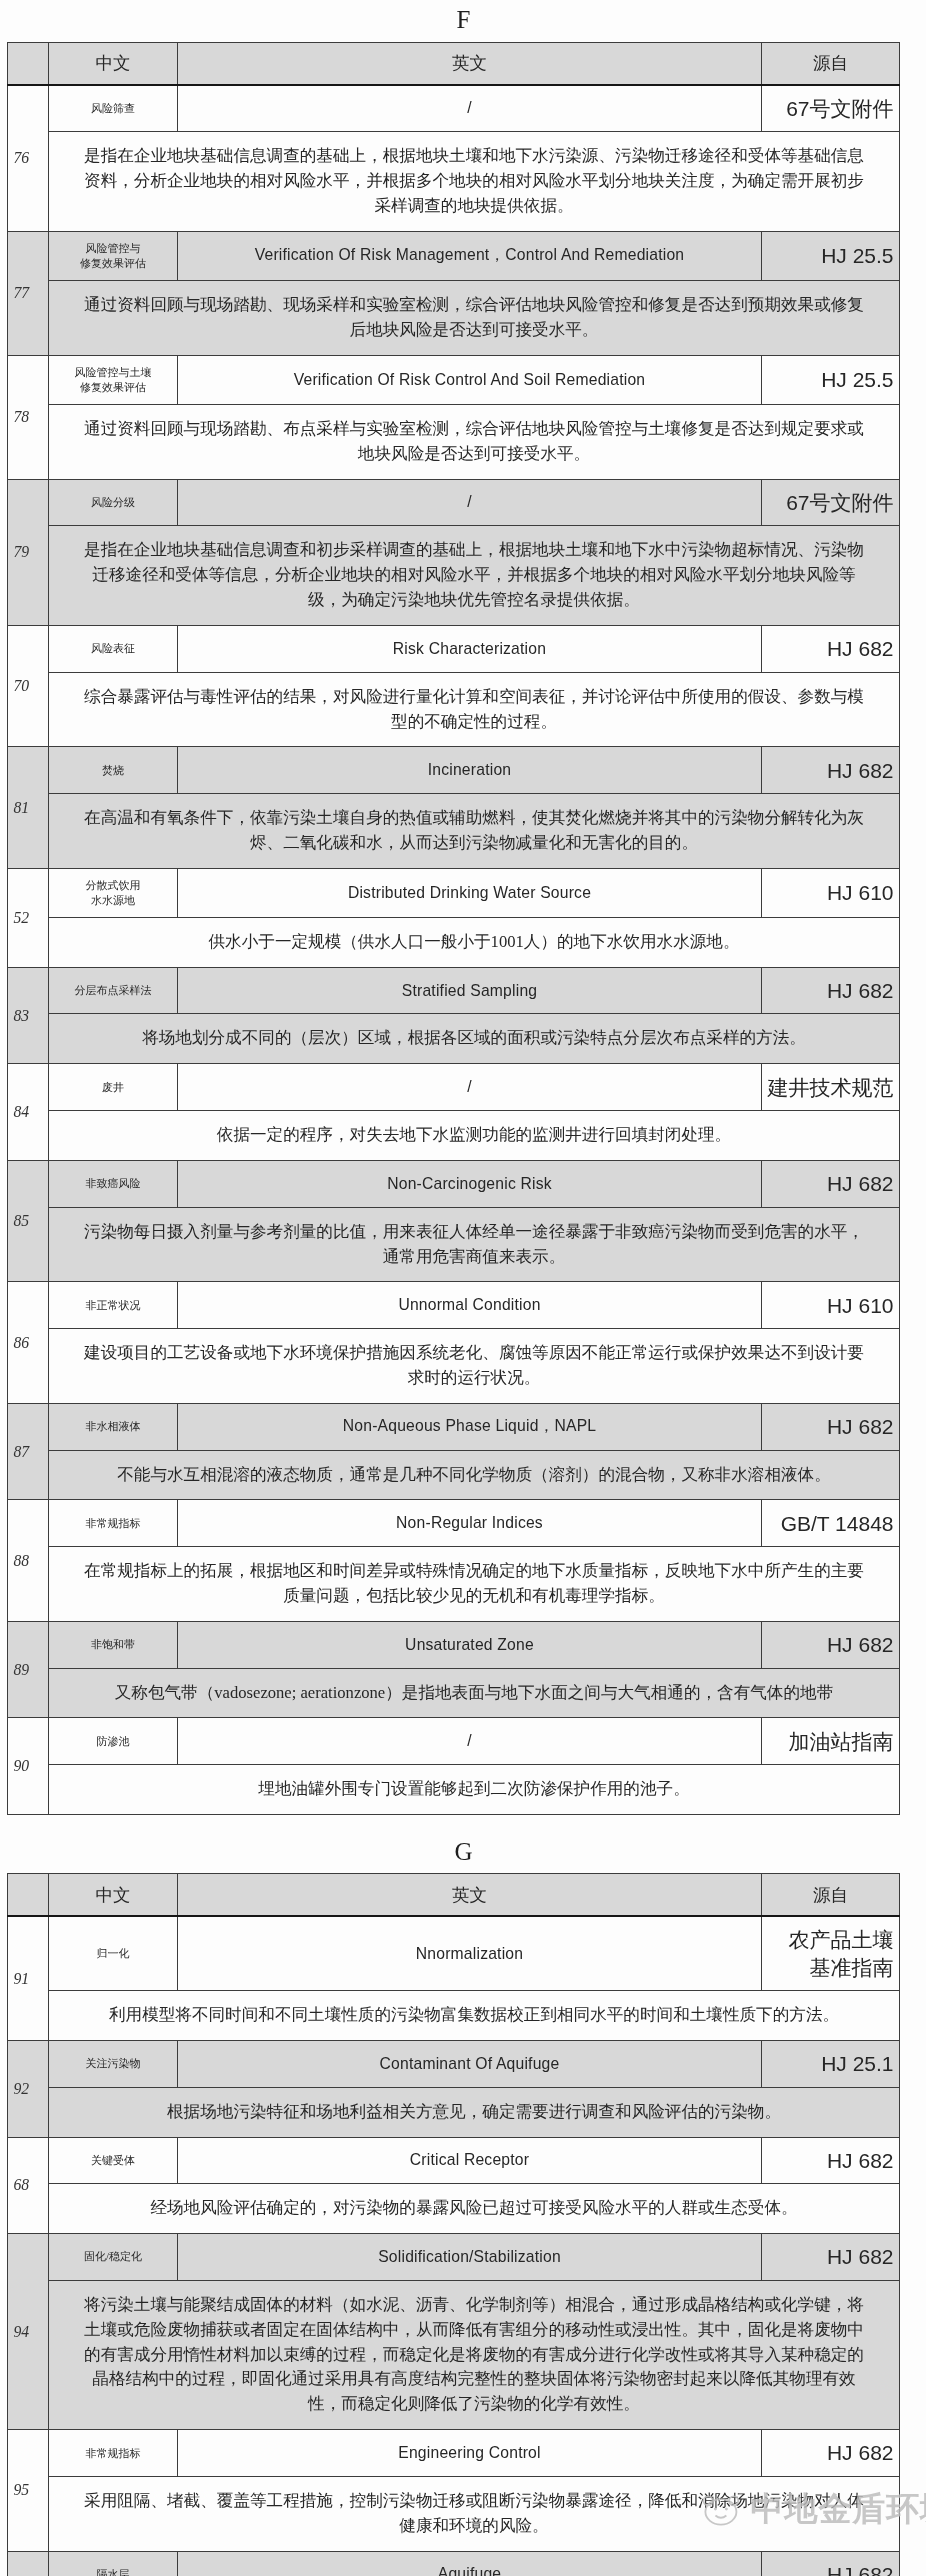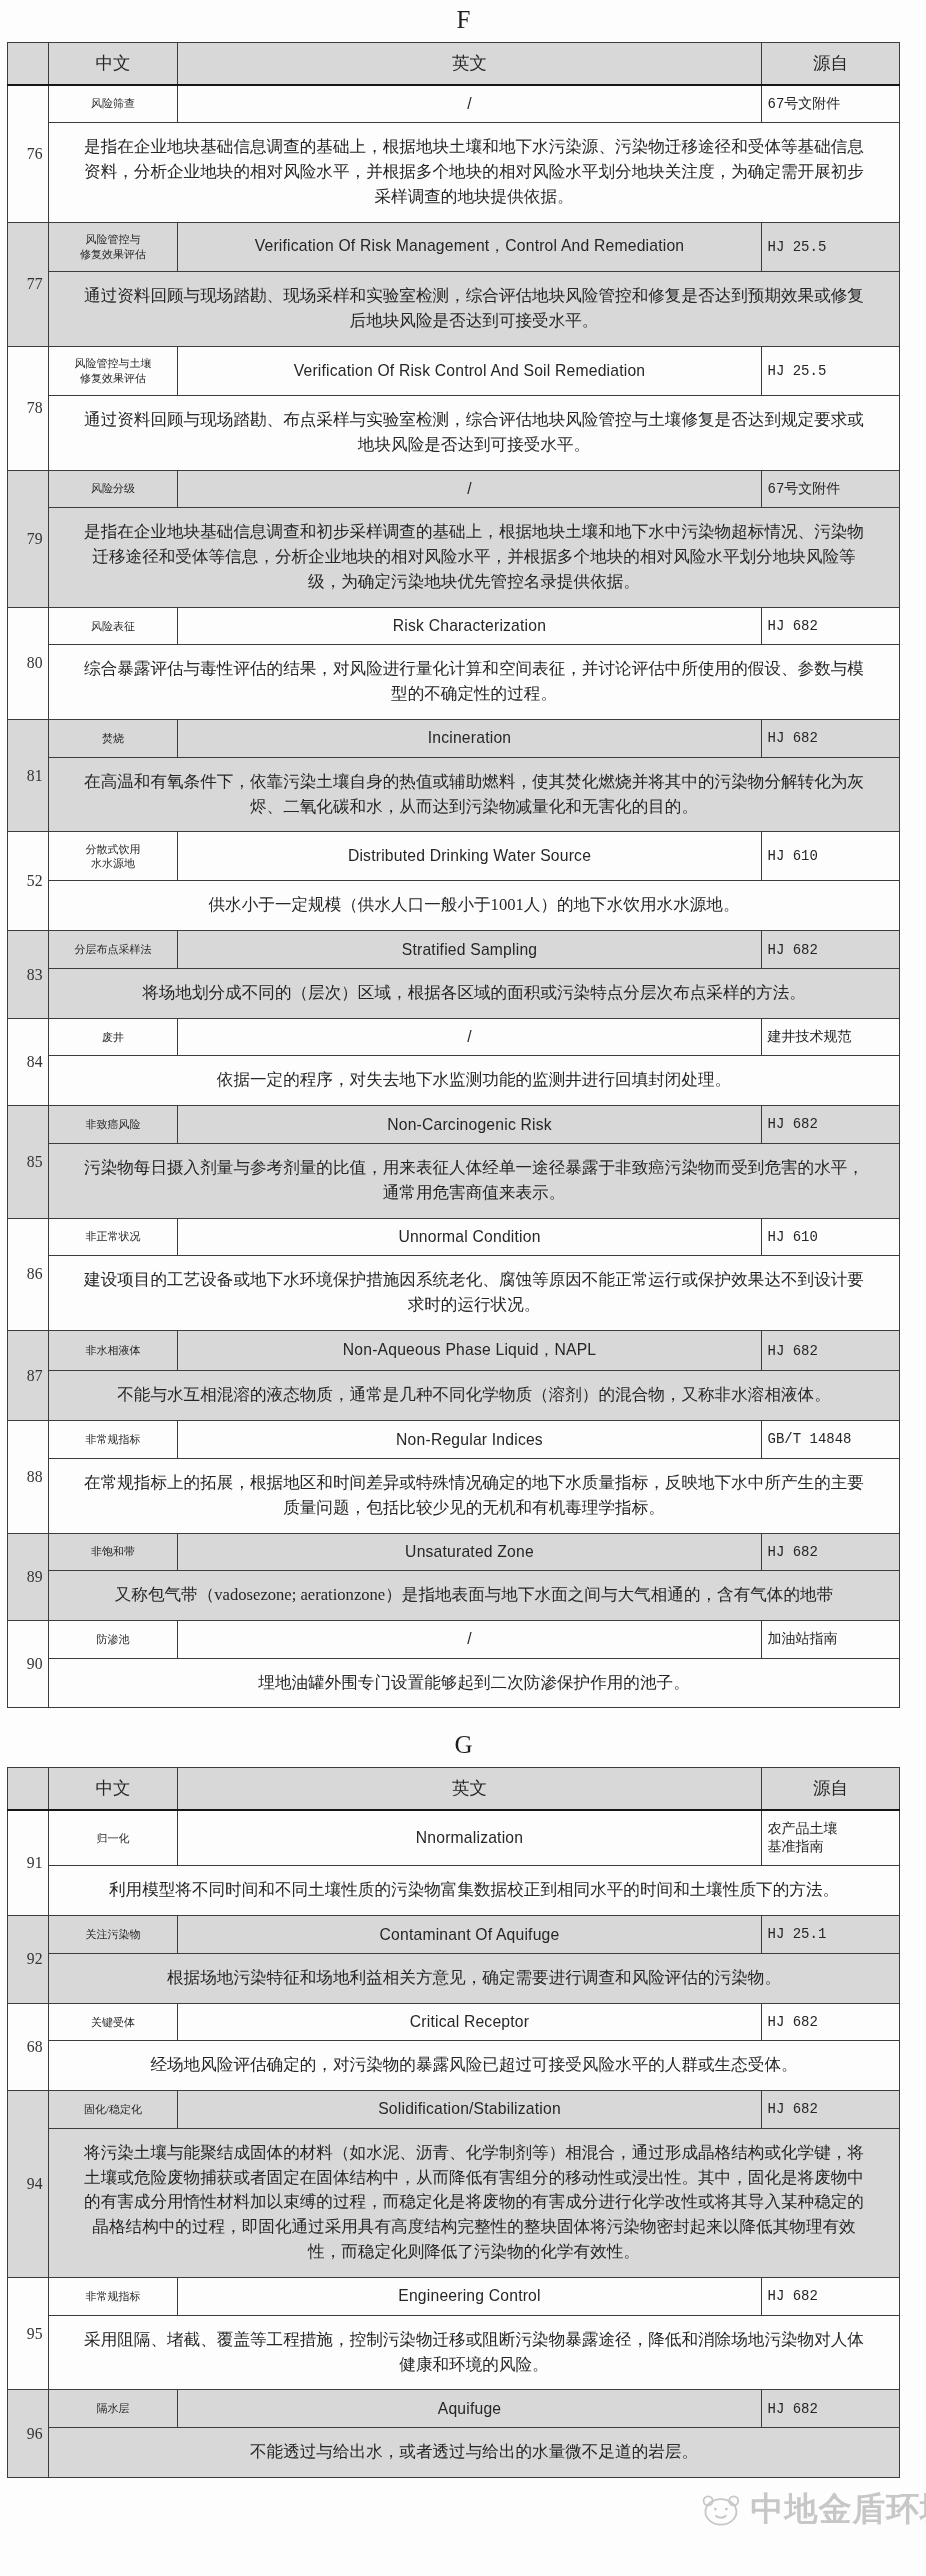--- a/index.html
+++ b/index.html
@@ -39,41 +39,42 @@
     border:0.9px solid #3c3c3c;
     border-bottom:2.3px solid #161616;
     text-align:center;
     font-family:"Liberation Serif","DejaVu Serif",serif;
   }
   td { border:0.9px solid #3c3c3c; vertical-align:middle; }
   tr.term-row > td { border-top:1.8px solid #161616; padding:9.2px 5.5px; }
   tr.def-row > td { border-top:0.9px solid #4a4a4a;text-align:center; }
   tr.shade > td { background:#d8d8d8; }
   td.no-cell {
-    text-align:right;
+    text-align:left;
     font-size:15.7px;
     color:#333333;
+    font-style:italic;
   }
   td.cn-cell {
     text-align:center;
     font-size:11px;
     white-space:pre-line;
     line-height:1.35;
   }
   td.en-cell {
     text-align:center;
     font-family:"Liberation Sans","DejaVu Sans",sans-serif;
     font-size:15.7px;
     font-weight:500;
     letter-spacing:0.2px;
   }
   td.src-cell {
-    text-align:left;
-    font-family:Liberation Mono, monospace;
-    font-size:14px;
+    text-align:right;
+    font-family:Liberation Sans, sans-serif;
+    font-size:21px;
     white-space:pre-line;
     line-height:1.3;
   }
   td.def-cell {
     text-align:center;
     font-size:16.6px;
     line-height:1.5;
     padding:12px 28px;
   }
   .watermark {
@@ -150,21 +151,21 @@
           <tr class="term-row shade">
             <td class="no-cell" rowspan="2">79</td>
             <td class="cn-cell">风险分级</td>
             <td class="en-cell">/</td>
             <td class="src-cell">67号文附件</td>
           </tr>
           <tr class="def-row shade">
             <td class="def-cell" colspan="3">是指在企业地块基础信息调查和初步采样调查的基础上，根据地块土壤和地下水中污染物超标情况、污染物迁移途径和受体等信息，分析企业地块的相对风险水平，并根据多个地块的相对风险水平划分地块风险等级，为确定污染地块优先管控名录提供依据。</td>
           </tr>
           <tr class="term-row">
-            <td class="no-cell" rowspan="2">80</td>
+            <td class="no-cell" rowspan="2">70</td>
             <td class="cn-cell">风险表征</td>
             <td class="en-cell">Risk Characterization</td>
             <td class="src-cell">HJ 682</td>
           </tr>
           <tr class="def-row">
             <td class="def-cell" colspan="3">综合暴露评估与毒性评估的结果，对风险进行量化计算和空间表征，并讨论评估中所使用的假设、参数与模型的不确定性的过程。</td>
           </tr>
           <tr class="term-row shade">
             <td class="no-cell" rowspan="2">81</td>
             <td class="cn-cell">焚烧</td>

